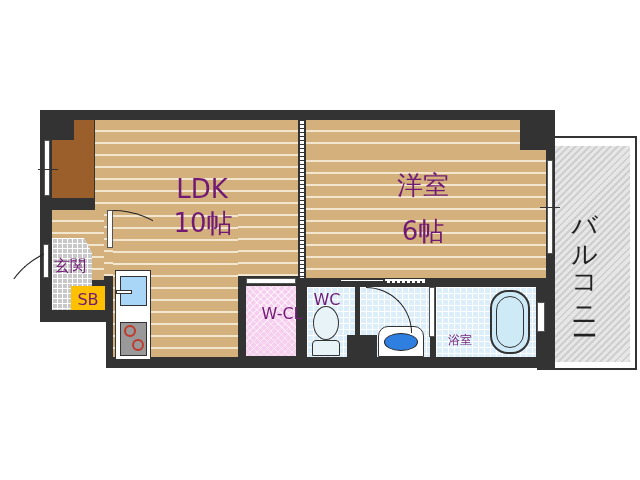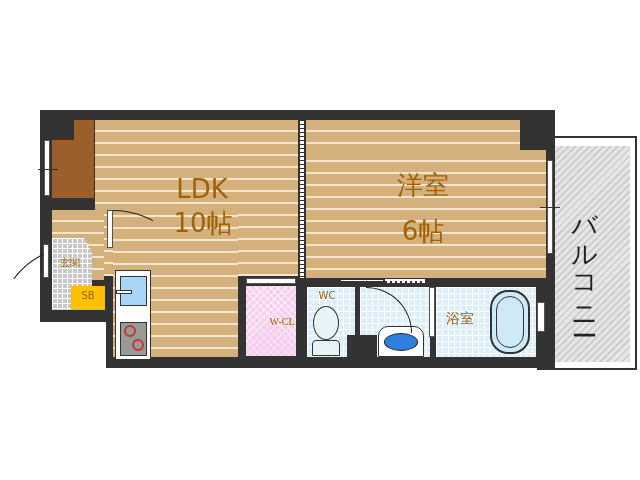--- a/index.html
+++ b/index.html
@@ -4,23 +4,23 @@
 <style>
   html,body{margin:0;padding:0;background:#fff;}
   body{width:640px;height:480px;position:relative;overflow:hidden;font-family:"DejaVu Sans","Liberation Sans",sans-serif;}
   .abs{position:absolute;box-sizing:border-box;}
   .wall{background:#333333;}
   .floor{background:repeating-linear-gradient(180deg,#d4b07c 0px,#d4b07c 10px,#f3e6cf 10px,#f3e6cf 12px);}
   .tile{background-color:#dbeefa;background-image:linear-gradient(#ffffff 1px,transparent 1px),linear-gradient(90deg,#ffffff 1px,transparent 1px);background-size:6px 6px;}
   .pinktile{background-color:#f6cfee;background-image:repeating-linear-gradient(45deg,rgba(255,255,255,.55) 0 1px,transparent 1px 5px),repeating-linear-gradient(-45deg,rgba(255,255,255,.55) 0 1px,transparent 1px 5px);}
   .graytile{background-color:#c8c8c8;background-image:linear-gradient(#ffffff 1px,transparent 1px),linear-gradient(90deg,#ffffff 1px,transparent 1px);background-size:5px 5px;}
   .hatch{background:repeating-linear-gradient(-45deg,#cfcfcf 0 2px,#e6e6e6 2px 5px);}
-  .lbl{position:absolute;color:#a16207;text-align:center;white-space:nowrap;}
+  .lbl{position:absolute;color:#701a75;text-align:center;white-space:nowrap;}
   .big{font-size:26px;line-height:34px;}
-  .sm{font-size:10px;}
+  .sm{font-size:16px;}
   .win{background:#fff;border:1px solid #555;}
   .vt{writing-mode:vertical-rl;text-orientation:upright;font-size:26px;letter-spacing:2px;}
 </style>
 </head>
 <body>
 
 <div>
 
   <div class="abs" style="left:537px;top:136px;width:100px;height:234px;border:2px solid #333;background:#fff;"></div>
   <div class="abs hatch" style="left:546px;top:146px;width:84px;height:216px;"></div>
@@ -69,35 +69,35 @@
 
   <div class="abs" style="left:115px;top:270px;width:36px;height:90px;background:#fff;border:1px solid #333;"></div>
   <div class="abs" style="left:120px;top:276px;width:27px;height:30px;background:#a9d6f7;border:1.5px solid #333;"></div>
   <div class="abs" style="left:116px;top:290px;width:16px;height:4px;background:#fff;border:1px solid #333;"></div>
   <div class="abs" style="left:120px;top:322px;width:27px;height:34px;background:#999;border:1.5px solid #333;"></div>
   <div class="abs" style="left:124px;top:325px;width:12px;height:12px;border:2px solid #c0392b;border-radius:50%;box-sizing:border-box;"></div>
   <div class="abs" style="left:132px;top:339px;width:12px;height:12px;border:2px solid #c0392b;border-radius:50%;box-sizing:border-box;"></div>
 
   <div class="abs pinktile" style="left:246px;top:286px;width:50px;height:70px;"></div>
   <div class="abs win" style="left:246px;top:278px;width:50px;height:6px;"></div>
-  <div class="lbl sm" style="left:246px;top:316px;width:72px;font-family:Liberation Serif, serif;">W-CL</div>
+  <div class="lbl sm" style="left:246px;top:304px;width:72px;">W-CL</div>
 
   <div class="abs tile" style="left:307px;top:287px;width:48px;height:70px;"></div>
   <div class="lbl sm" style="left:312px;top:290px;width:30px;">WC</div>
   <div class="abs" style="left:313px;top:306px;width:26px;height:34px;background:#e8f3f8;border:1.5px solid #333;border-radius:50%;"></div>
   <div class="abs" style="left:312px;top:340px;width:28px;height:16px;background:#e8f3f8;border:1.5px solid #333;border-radius:4px 4px 0 0;"></div>
 
   <div class="abs tile" style="left:360px;top:287px;width:70px;height:70px;"></div>
   <div class="abs wall" style="left:347px;top:335px;width:30px;height:22px;"></div>
   <div class="abs" style="left:378px;top:326px;width:46px;height:31px;background:#fff;border:1.5px solid #333;border-radius:10px 10px 0 0;"></div>
   <div class="abs" style="left:384px;top:333px;width:34px;height:18px;background:#2f7fe0;border:1.5px solid #222;border-radius:50%;"></div>
   <div class="abs" style="left:366px;top:287px;width:46px;height:46px;border:1.5px solid #222;border-left:none;border-bottom:none;border-radius:0 100% 0 0;"></div>
   <div class="abs" style="left:384px;top:278px;width:42px;height:6px;background:#fff;border:1px solid #333;background-image:linear-gradient(90deg,#333 2px,transparent 2px);background-size:5px 2px;background-repeat:repeat-x;background-position:0 2px;"></div>
   <div class="abs" style="left:340px;top:279px;width:44px;height:3px;background:#fff;border:1px solid #333;"></div>
 
   <div class="abs tile" style="left:436px;top:287px;width:100px;height:70px;"></div>
   <div class="abs win" style="left:429px;top:287px;width:6px;height:50px;"></div>
-  <div class="lbl sm" style="left:440px;top:310px;width:40px;font-size:14px;">浴室</div>
+  <div class="lbl sm" style="left:440px;top:332px;width:40px;font-size:12px;">浴室</div>
   <div class="abs" style="left:490px;top:290px;width:40px;height:64px;background:#cfeaf7;border:2px solid #333;border-radius:18px;"></div>
   <div class="abs" style="left:496px;top:296px;width:28px;height:52px;border:1.5px solid #333;border-radius:14px;"></div>
   <div class="abs win" style="left:537px;top:302px;width:8px;height:30px;"></div>
 
 </div>
 
 </body></html>

